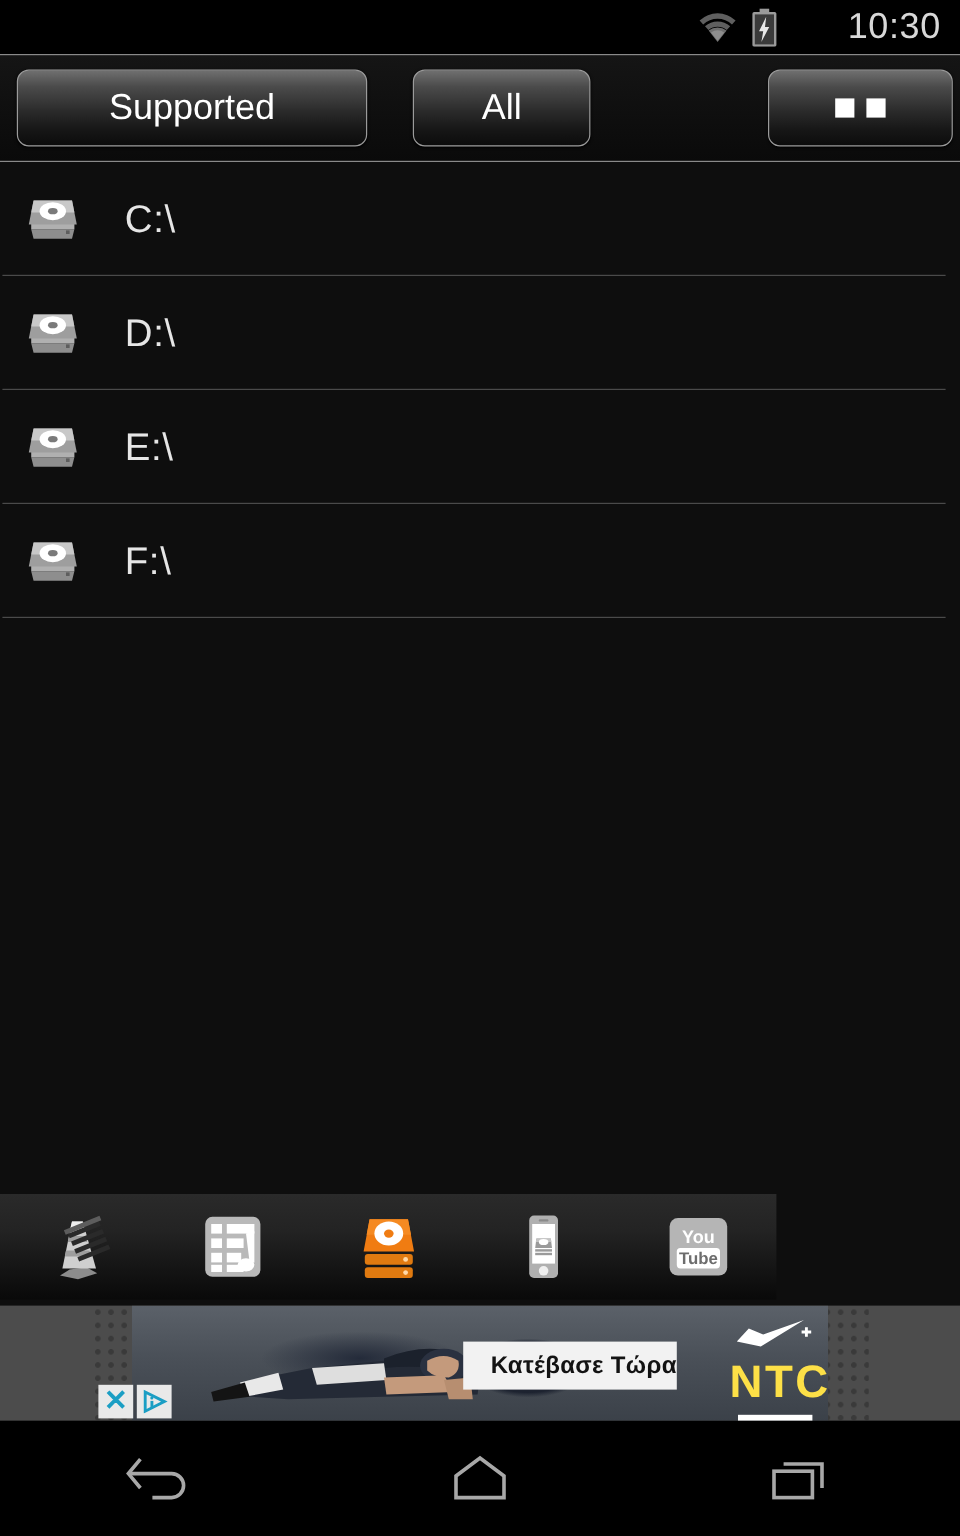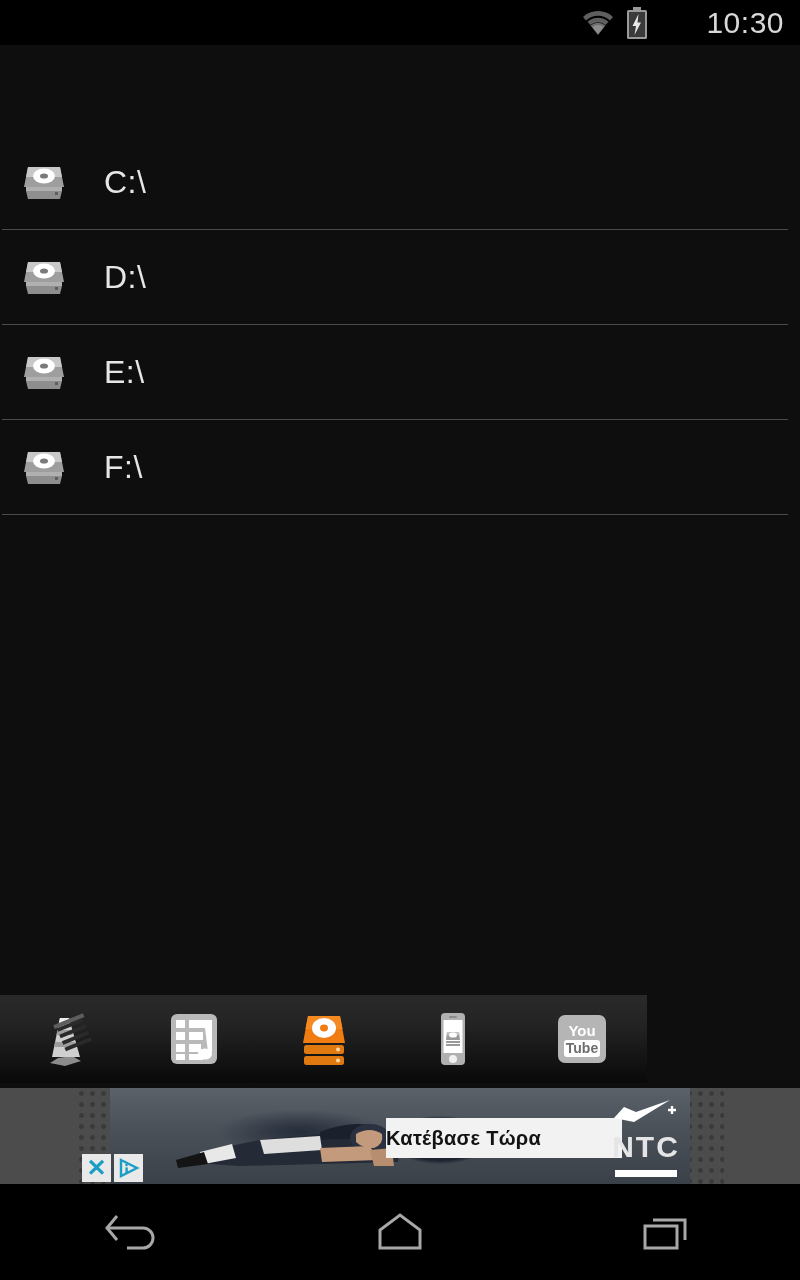--- a/index.html
+++ b/index.html
@@ -85,27 +85,27 @@
     position:absolute; left:110px; top:0; width:580px; height:96px;
     background:
       radial-gradient(ellipse 70px 34px at 330px 52px, #1d2330 0%, #1d2330 60%, rgba(29,35,48,0) 72%),
       radial-gradient(ellipse 110px 30px at 190px 44px, #242b3a 0%, rgba(36,43,58,0) 75%),
       linear-gradient(to bottom,#5b6169 0%,#4a5058 45%,#3b4149 100%);
   }
   .ad-figure {
     position:absolute; left:60px; top:16px; width:270px; height:72px;
   }
   .ad-cta {
-    position:absolute; left:386px; top:30px; width:236px; height:40px;
-    background:#f2f2f2; display:flex; align-items:center; justify-content:flex-start;
+    position:absolute; left:386px; top:30px; width:178px; height:40px;
+    background:#f2f2f2; display:flex; align-items:center; justify-content:flex-end;
   }
   .ad-cta span { color:#131313; font-size:20px; font-weight:bold; letter-spacing:0.3px; }
   .ad-logo { position:absolute; left:608px; top:10px; width:76px; height:78px; }
   .ad-logo .ntc {
-    color:#e5e5e5; font-size:30px; font-weight:bold; letter-spacing:2px;
+    color:#fde047; font-size:38px; font-weight:bold; letter-spacing:2px;
     text-align:center; line-height:1; margin-top:4px;
   }
   .ad-logo .bar { width:62px; height:7px; background:#fff; margin:8px auto 0; }
   .ad-badges { position:absolute; left:82px; top:66px; display:flex; gap:3px; }
   .ad-badge {
     width:29px; height:28px; background:#e9e9e9;
     display:flex; align-items:center; justify-content:center;
   }
   .ad-badge .x { color:#1b9ec4; font-size:24px; line-height:1; font-weight:bold; }
 
@@ -134,20 +134,32 @@
       <svg width="24" height="32" viewBox="0 0 24 32">
         <rect x="8" y="0" width="8" height="3" fill="#9a9a9a"></rect>
         <rect x="2" y="3" width="20" height="29" rx="1.5" fill="#9a9a9a"></rect>
         <rect x="4" y="5" width="16" height="25" fill="#3a3a3a"></rect>
         <path d="M13.5 7 L7.5 19 L11 19 L9.5 28 L16 15.5 L12.5 15.5 Z" fill="#e8e8e8"></path>
       </svg>
     </span>
     <span class="clock">10:30</span>
   </div>
 
+  <div class="toolbar">
+    <div class="tbtn supported">
+      <span>Supported</span>
+    </div>
+    <div class="tbtn all">
+      <span>All</span>
+    </div>
+    <div class="tbtn menu">
+      <span class="menu-sq"></span>
+      <span class="menu-sq"></span>
+    </div>
+  </div>
 
   <div class="drive-list">
 
     <div class="drive-row">
       <span class="drive-icon">
         <svg width="48" height="44" viewBox="0 0 48 44">
           <path d="M6 30 L42 30 L40 38 L8 38 Z" fill="#8e8e8e"></path>
           <path d="M6 24 L42 24 L42 30 L6 30 Z" fill="#b0b0b0"></path>
           <path d="M8 6 L40 6 L44 26 L4 26 Z" fill="#9e9e9e"></path>
           <path d="M8 6 L40 6 L42 16 L6 16 Z" fill="#c8c8c8"></path>

